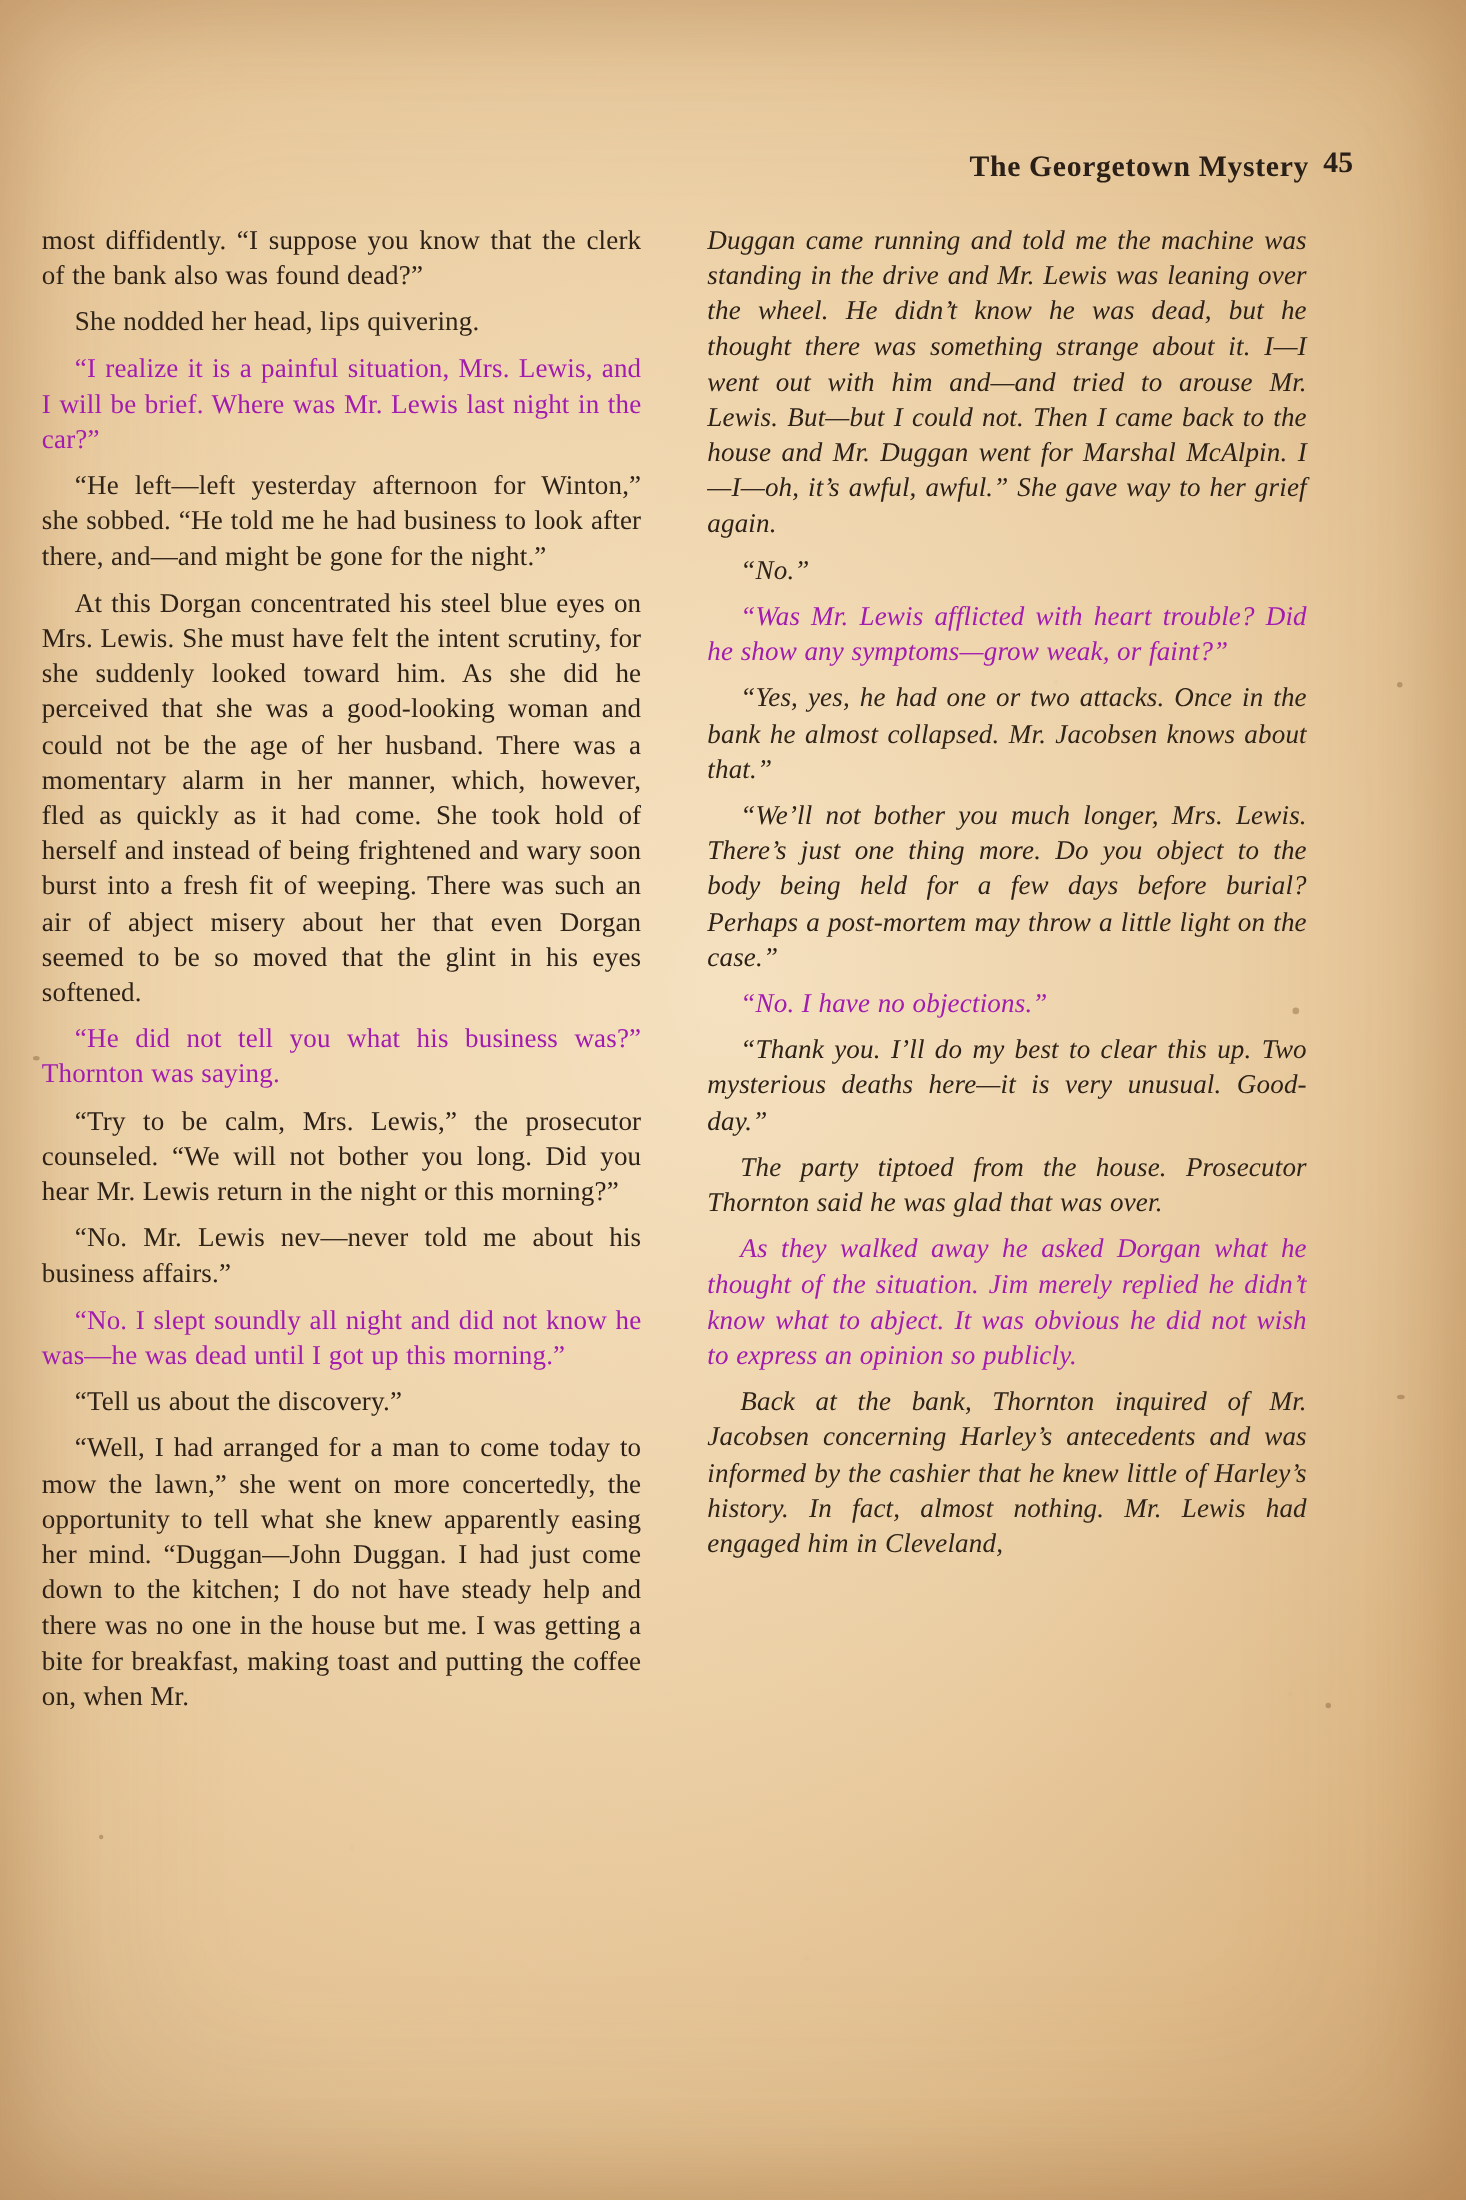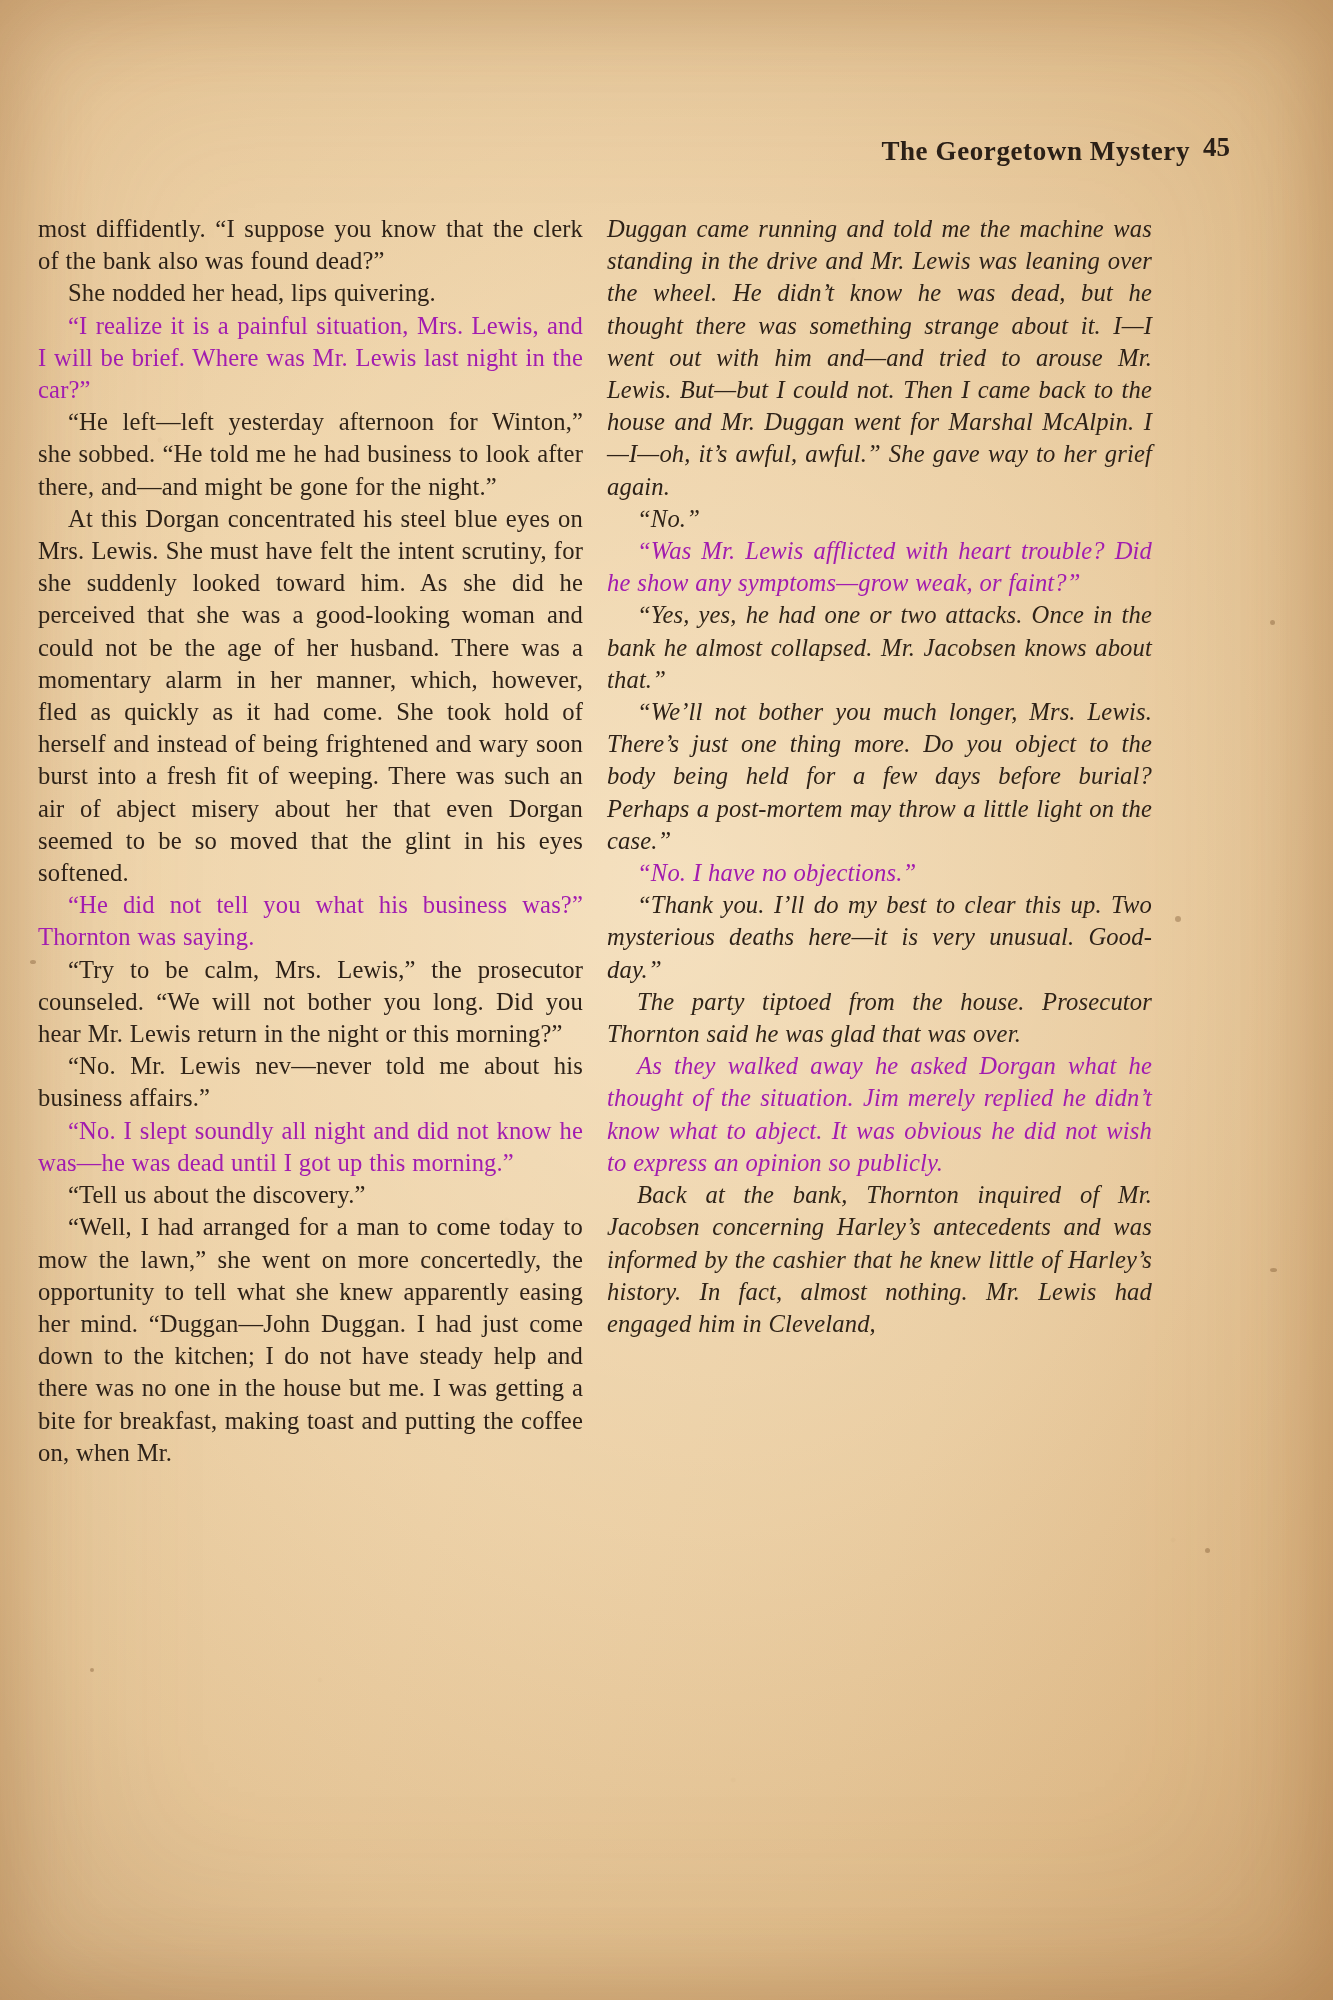--- a/index.html
+++ b/index.html
@@ -73,43 +73,45 @@
     right: -40px;
     top: -4px;
     font-size: 27px;
     font-weight: bold;
     color: #2b2017;
   }
 
   .columns {
     position: absolute;
     left: 38px;
-    top: 213px;
+    top: 203px;
     width: 1260px;
     display: flex;
+    gap: 36px;
   }
   .col {
     width: 545px;
   }
   .col-left { margin-left: 0px; }
   .col-right { margin-left: 24px; font-style: italic; }
 
   p.para {
     margin: 0;
     font-size: 24.6px;
     line-height: 32.2px;
     color: #2e2218;
     text-align: justify;
     text-justify: inter-word;
     font-family: "Liberation Serif", serif;
     letter-spacing: 0.15px;
     word-spacing: 0.5px;
   }
   p.para.indent {
     text-indent: 30px;
+    margin-top: 10px;
   }
   
   p.para:nth-child(2n) { color: #302418; }
   p.para:nth-child(3n) { color: #a21caf; }
 
   .speck {
     position: absolute;
     background: rgba(110,72,35,0.35);
     border-radius: 50%;
     pointer-events: none;

